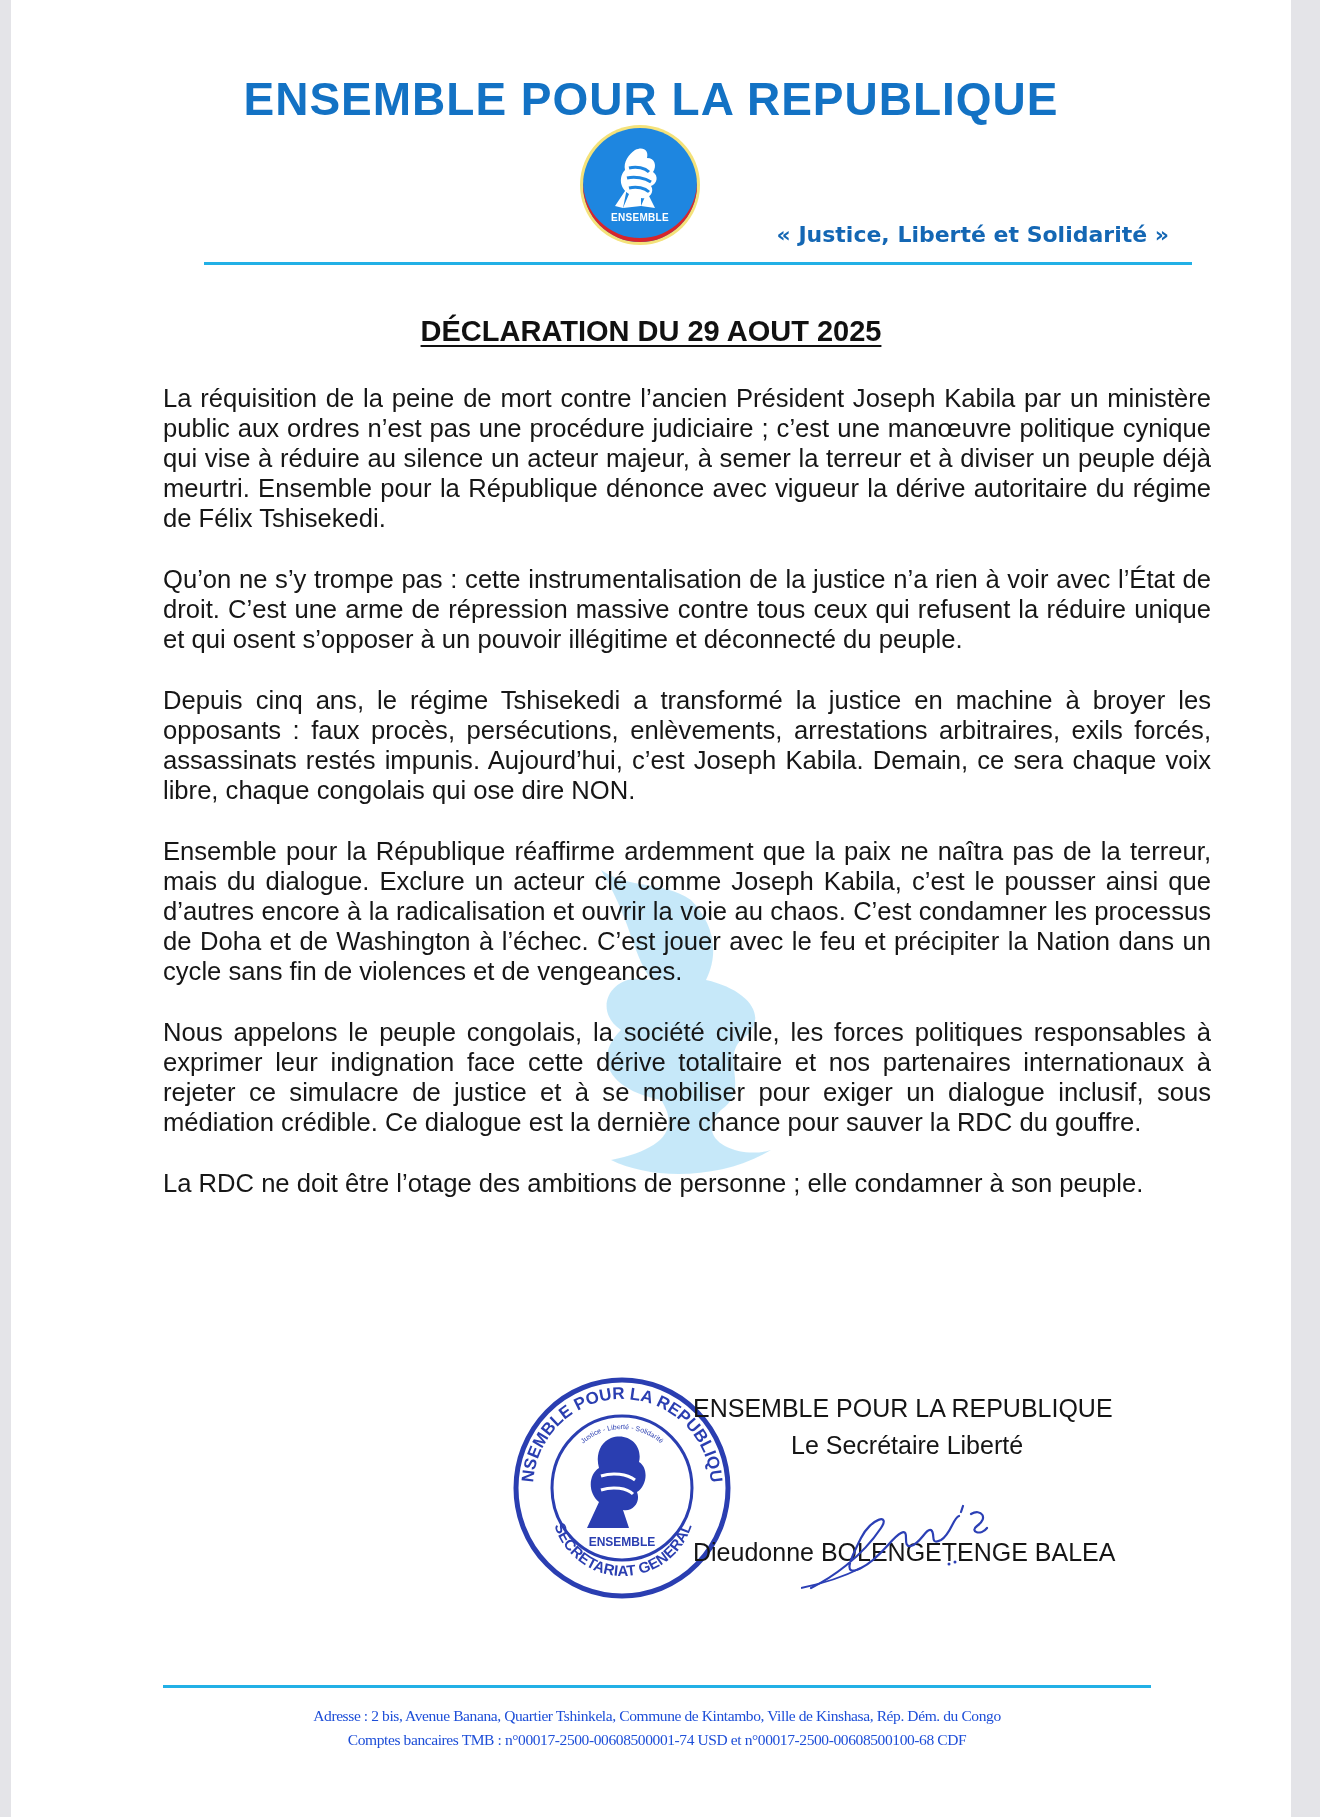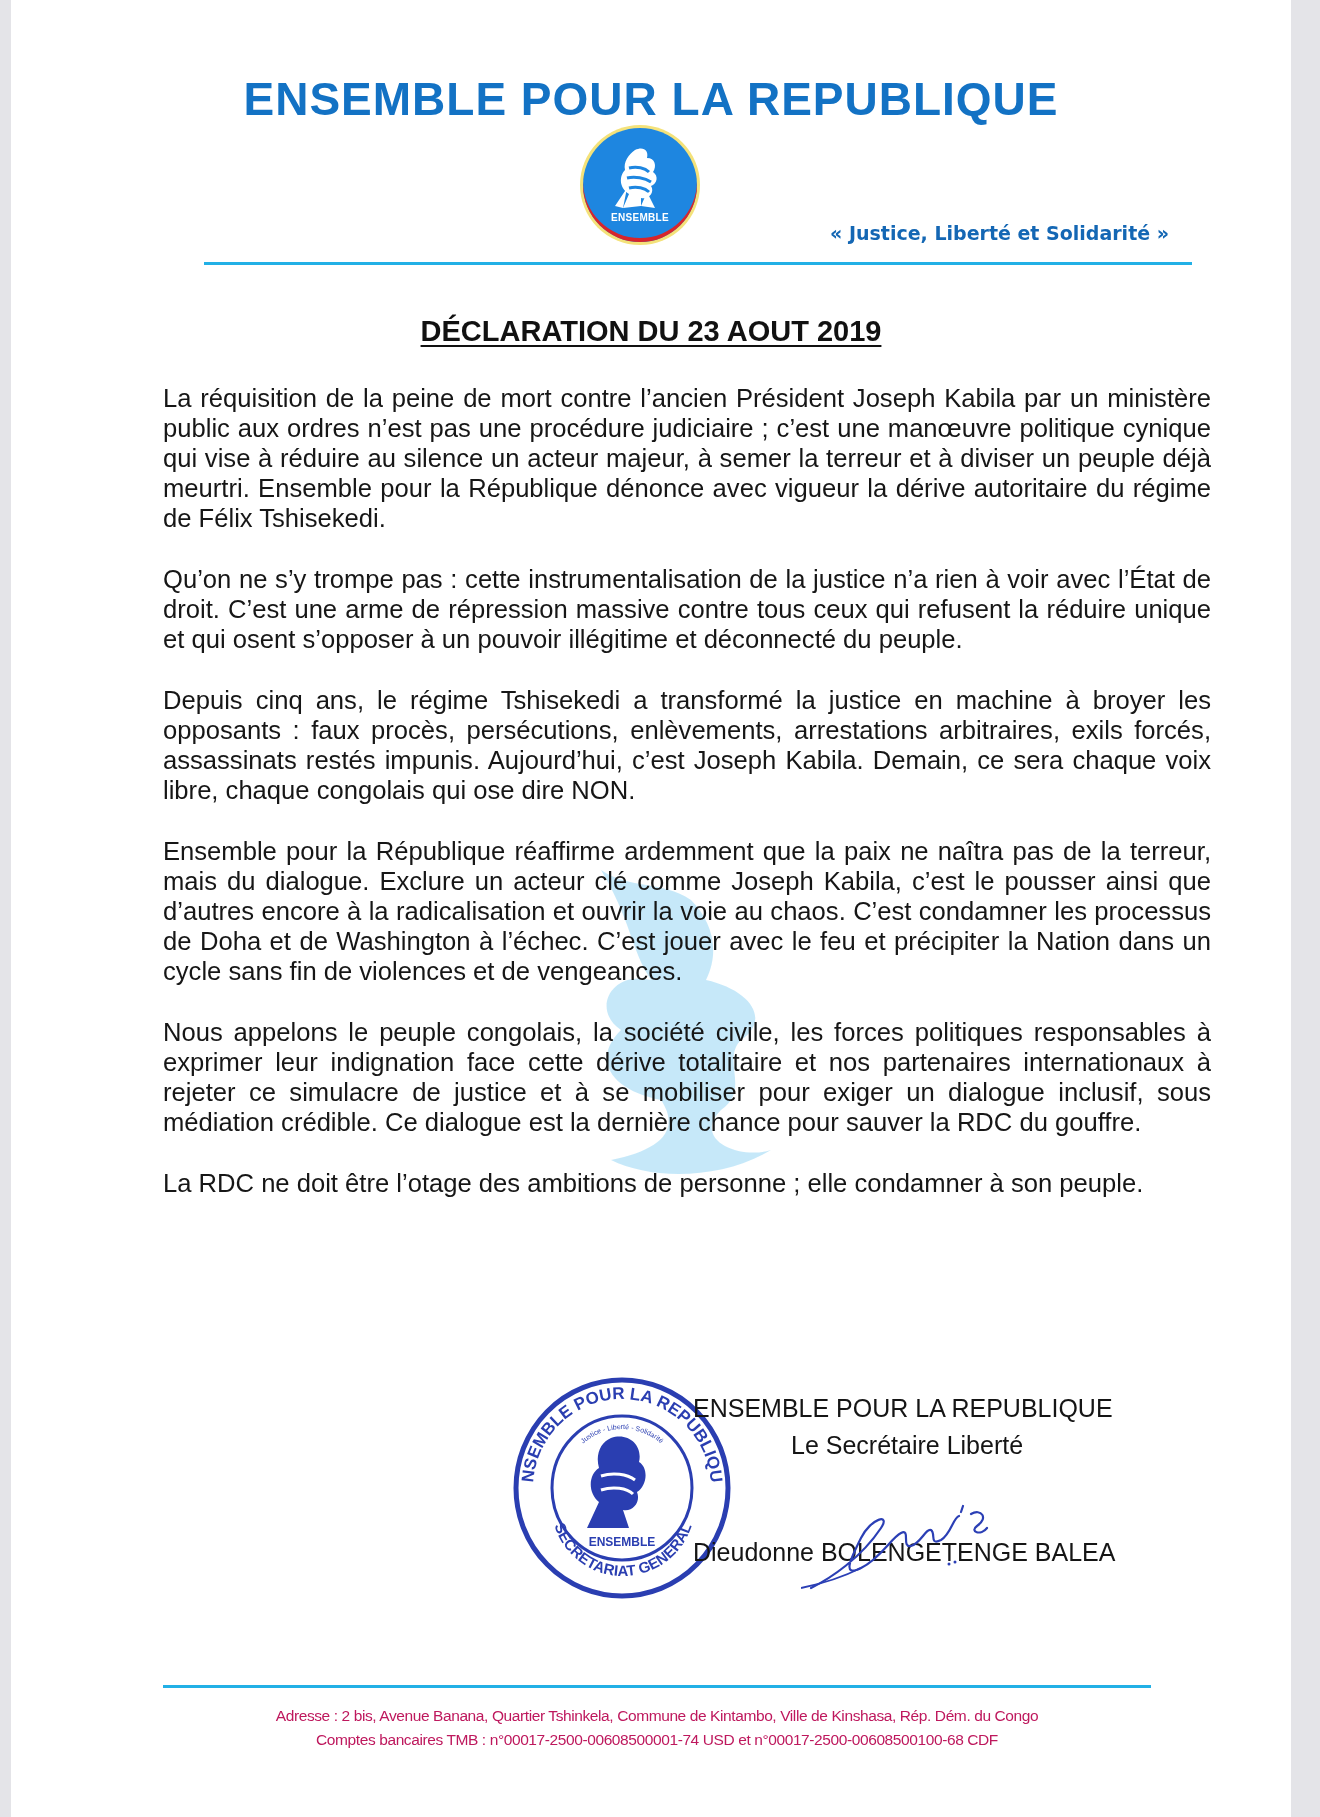--- a/index.html
+++ b/index.html
@@ -25,21 +25,21 @@
     content: ""; position: absolute; left: -6px; top: -10px; width: 126px; height: 40px;
     border-radius: 50%; border-top: 8px solid #d8252b; 
   }
   .logo svg { position: absolute; left: 0; top: 0; }
   .logo-label {
     position: absolute; left: 0; width: 100%; top: 84px; text-align: center;
     font-size: 10px; font-weight: 700; color: #ffffff; letter-spacing: 0.3px;
   }
   .motto {
     position: absolute; right: 122px; top: 222px;
-    font-family: "DejaVu Sans", sans-serif; font-weight: 700; font-size: 19px;
+    font-family: "DejaVu Sans", sans-serif; font-weight: 700; font-size: 22px;
     color: #1467b4;
   }
   .header-rule {
     position: absolute; left: 193px; width: 988px; top: 262px; height: 3px;
     background: #22b0e6;
   }
   .decl-title {
     position: absolute; left: 0; width: 100%; top: 315px; text-align: center;
     font-weight: 700; font-size: 29px; color: #111; text-decoration: underline;
     text-underline-offset: 4px; text-decoration-thickness: 2px;
@@ -63,21 +63,21 @@
   .sig-org { position: absolute; left: 12px; top: 0; white-space: nowrap; }
   .sig-role { position: absolute; left: 110px; top: 37px; white-space: nowrap; }
   .sig-name { position: absolute; left: 12px; top: 144px; white-space: nowrap; }
   .signature { position: absolute; left: 790px; top: 1488px; width: 220px; height: 110px; }
   .footer-rule {
     position: absolute; left: 152px; width: 988px; top: 1685px; height: 3px;
     background: #22b0e6;
   }
   .footer {
     position: absolute; left: 152px; width: 988px; top: 1704px; text-align: center;
-    font-family: Liberation Sans, sans-serif; font-size: 15.5px; line-height: 24px; color: #be185d;
+    font-family: Liberation Serif, serif; font-size: 15.5px; line-height: 24px; color: #1d4ed8;
     letter-spacing: -0.4px;
   }
 </style>
 </head>
 <body>
 
 <div class="page">
 
   <div class="org-title">ENSEMBLE POUR LA REPUBLIQUE</div>
 
@@ -86,21 +86,21 @@
       <path d="M52 22 C60 18 66 22 64 30 C72 30 74 38 70 44 C76 48 74 56 68 58 C72 64 66 72 58 70 L58 78 L40 80 L46 66 C36 60 36 48 42 42 C40 34 46 26 52 22 Z" fill="#ffffff"></path>
       <path d="M46 40 C54 38 62 40 66 44 M44 50 C52 48 62 50 68 54 M46 60 C54 58 62 60 66 64" stroke="#1e86e0" stroke-width="3" fill="none"></path>
       <path d="M40 80 L32 78 L44 60 Z M58 78 L72 80 L64 64 Z" fill="#ffffff"></path>
     </svg>
     <div class="logo-label">ENSEMBLE</div>
   </div>
 
   <div class="motto">« Justice, Liberté et Solidarité »</div>
   <div class="header-rule"></div>
 
-  <div class="decl-title">DÉCLARATION DU 23 AOUT 2019</div>
+  <div class="decl-title">DÉCLARATION DU 29 AOUT 2025</div>
 
   <svg class="watermark" viewBox="0 0 240 340">
     <path d="M30 10 C60 30 90 20 120 40 C140 60 150 90 135 120 C180 130 200 160 170 180 C150 200 180 230 150 250 C120 280 170 300 200 290 C150 320 80 320 40 300 C90 290 110 270 90 240 C40 230 20 200 50 170 C20 150 40 110 80 120 C60 90 60 60 30 10 Z" fill="#5fc0ef"></path>
   </svg>
 
   <div class="body-text">
     <p>La réquisition de la peine de mort contre l’ancien Président Joseph Kabila par un ministère public aux ordres n’est pas une procédure judiciaire ; c’est une manœuvre politique cynique qui vise à réduire au silence un acteur majeur, à semer la terreur et à diviser un peuple déjà meurtri. Ensemble pour la République dénonce avec vigueur la dérive autoritaire du régime de Félix Tshisekedi.</p>
     <p>Qu’on ne s’y trompe pas : cette instrumentalisation de la justice n’a rien à voir avec l’État de droit. C’est une arme de répression massive contre tous ceux qui refusent la réduire unique et qui osent s’opposer à un pouvoir illégitime et déconnecté du peuple.</p>
     <p>Depuis cinq ans, le régime Tshisekedi a transformé la justice en machine à broyer les opposants : faux procès, persécutions, enlèvements, arrestations arbitraires, exils forcés, assassinats restés impunis. Aujourd’hui, c’est Joseph Kabila. Demain, ce sera chaque voix libre, chaque congolais qui ose dire NON.</p>
     <p>Ensemble pour la République réaffirme ardemment que la paix ne naîtra pas de la terreur, mais du dialogue. Exclure un acteur clé comme Joseph Kabila, c’est le pousser ainsi que d’autres encore à la radicalisation et ouvrir la voie au chaos. C’est condamner les processus de Doha et de Washington à l’échec. C’est jouer avec le feu et précipiter la Nation dans un cycle sans fin de violences et de vengeances.</p>

